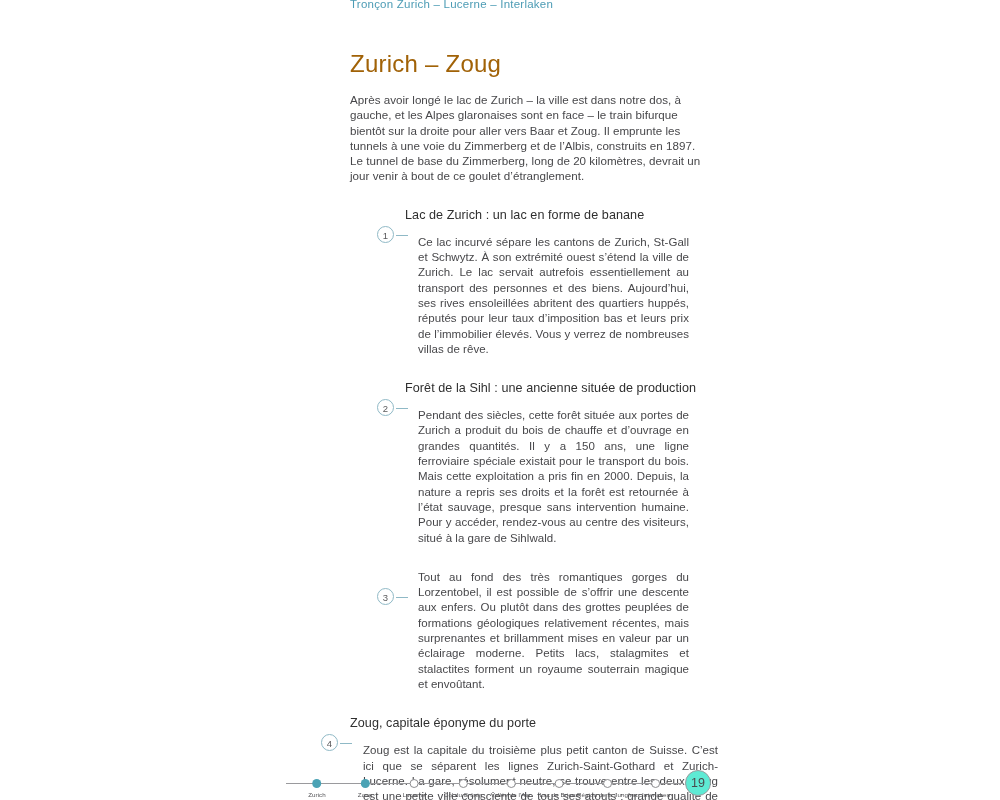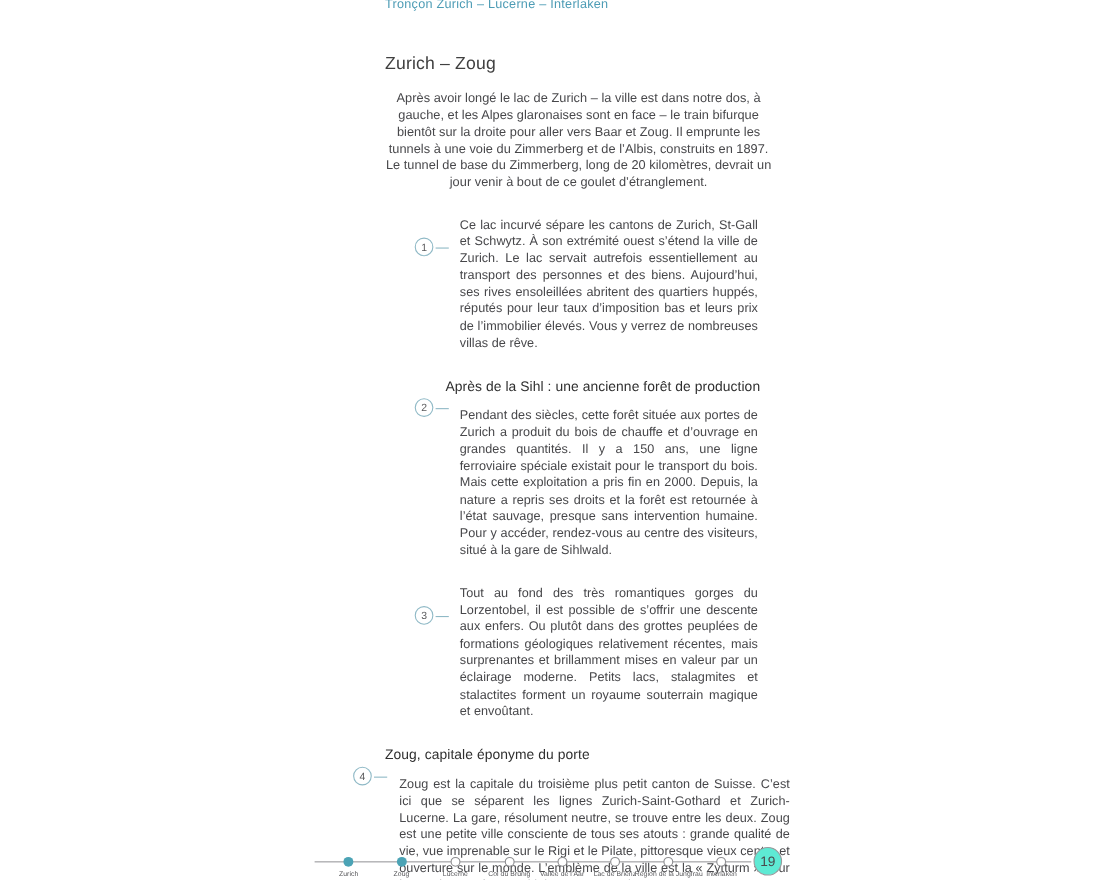--- a/index.html
+++ b/index.html
@@ -34,33 +34,33 @@
 
   
   .content {
     position: absolute;
     left: 350px;
     top: 50px;
     width: 352px;
   }
 
   .chapter-title {
-    font-size: 16px;
+    font-size: 24px;
     font-weight: 400;
-    color: #404040;
+    color: #a16207;
     margin: 0 0 14px 0;
     letter-spacing: 0.01em;
   }
 
   .intro {
     font-size: 11.6px;
     line-height: 15.3px;
     color: #47474a;
     margin: 0;
-    text-align: center;
+    text-align: left;
     letter-spacing: 0.003em;
   }
 
   
   .poi {
     position: relative;
     margin-top: 24px;
     padding-left: 55px;
   }
   .poi.wide {
@@ -198,26 +198,27 @@
   <div class="running-header">Tronçon Zurich – Lucerne – Interlaken</div>
 
   <div class="content">
 
     <h1 class="chapter-title">Zurich – Zoug</h1>
 
     <p class="intro">Après avoir longé le lac de Zurich – la ville est dans notre dos, à gauche, et les Alpes glaronaises sont en face – le train bifurque bientôt sur la droite pour aller vers Baar et Zoug. Il emprunte les tunnels à une voie du Zimmerberg et de l’Albis, construits en 1897. Le tunnel de base du Zimmerberg, long de 20 kilomètres, devrait un jour venir à bout de ce goulet d’étranglement.</p>
 
     <div class="poi">
       <div class="poi-marker">1</div>
+      <h2 class="poi-title">Lac de Zurich : un lac en forme de banane</h2>
       <p class="poi-body">Ce lac incurvé sépare les cantons de Zurich, St-Gall et Schwytz. À son extrémité ouest s’étend la ville de Zurich. Le lac servait autrefois essentiellement au transport des personnes et des biens. Aujourd’hui, ses rives ensoleillées abritent des quartiers huppés, réputés pour leur taux d’imposition bas et leurs prix de l’immobilier élevés. Vous y verrez de nombreuses villas de rêve.</p>
     </div>
 
     <div class="poi">
       <div class="poi-marker">2</div>
-      <h2 class="poi-title">Après de la Sihl : une ancienne forêt de production</h2>
+      <h2 class="poi-title">Forêt de la Sihl : une ancienne située de production</h2>
       <p class="poi-body">Pendant des siècles, cette forêt située aux portes de Zurich a produit du bois de chauffe et d’ouvrage en grandes quantités. Il y a 150 ans, une ligne ferroviaire spéciale existait pour le transport du bois. Mais cette exploitation a pris fin en 2000. Depuis, la nature a repris ses droits et la forêt est retournée à l’état sauvage, presque sans intervention humaine. Pour y accéder, rendez-vous au centre des visiteurs, situé à la gare de Sihlwald.</p>
     </div>
 
     <div class="poi">
       <div class="poi-marker">3</div>
       <p class="poi-body">Tout au fond des très romantiques gorges du Lorzentobel, il est possible de s’offrir une descente aux enfers. Ou plutôt dans des grottes peuplées de formations géologiques relativement récentes, mais surprenantes et brillamment mises en valeur par un éclairage moderne. Petits lacs, stalagmites et stalactites forment un royaume souterrain magique et envoûtant.</p>
     </div>
 
     <div class="poi wide">
       <div class="poi-marker">4</div>

